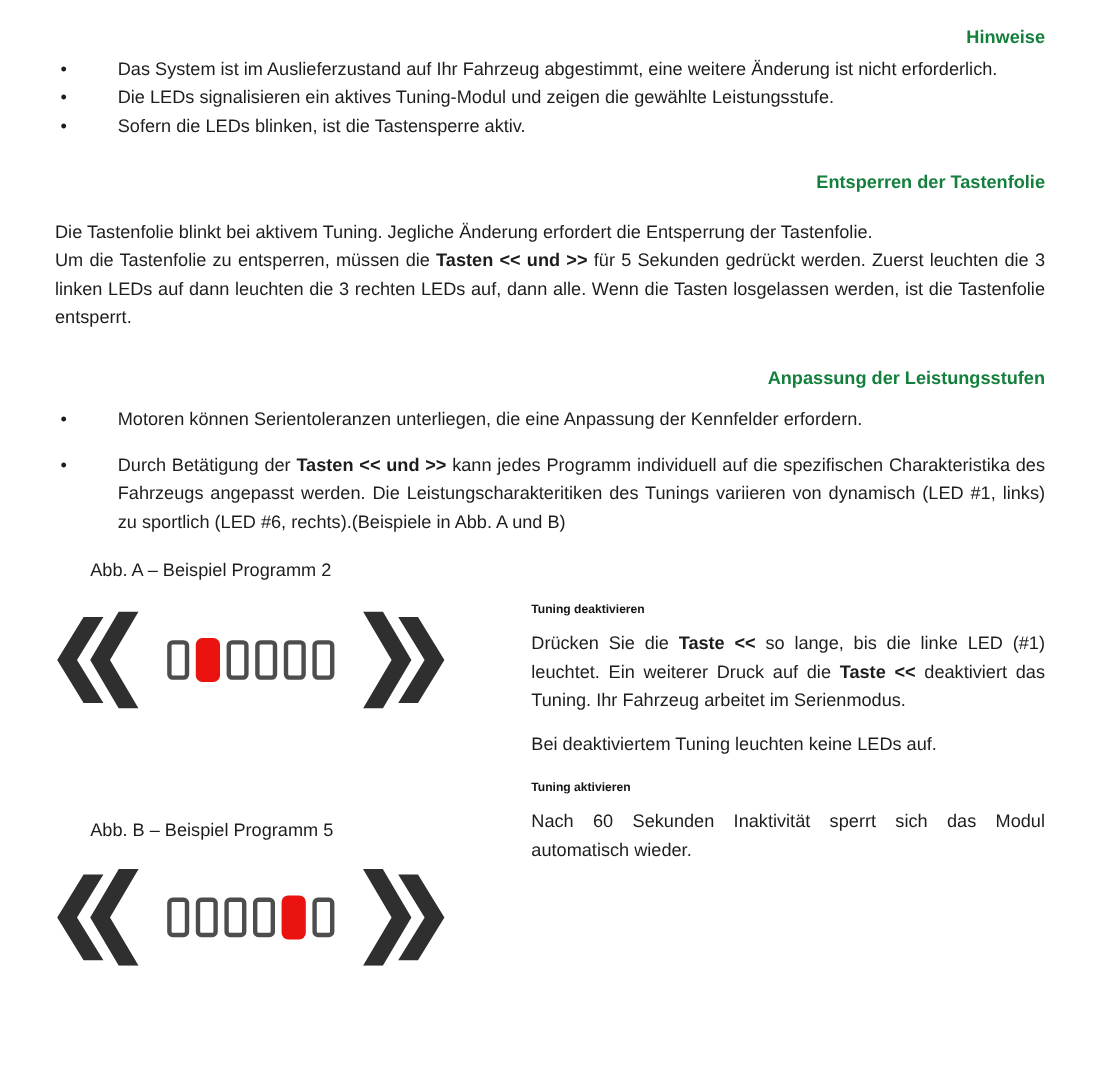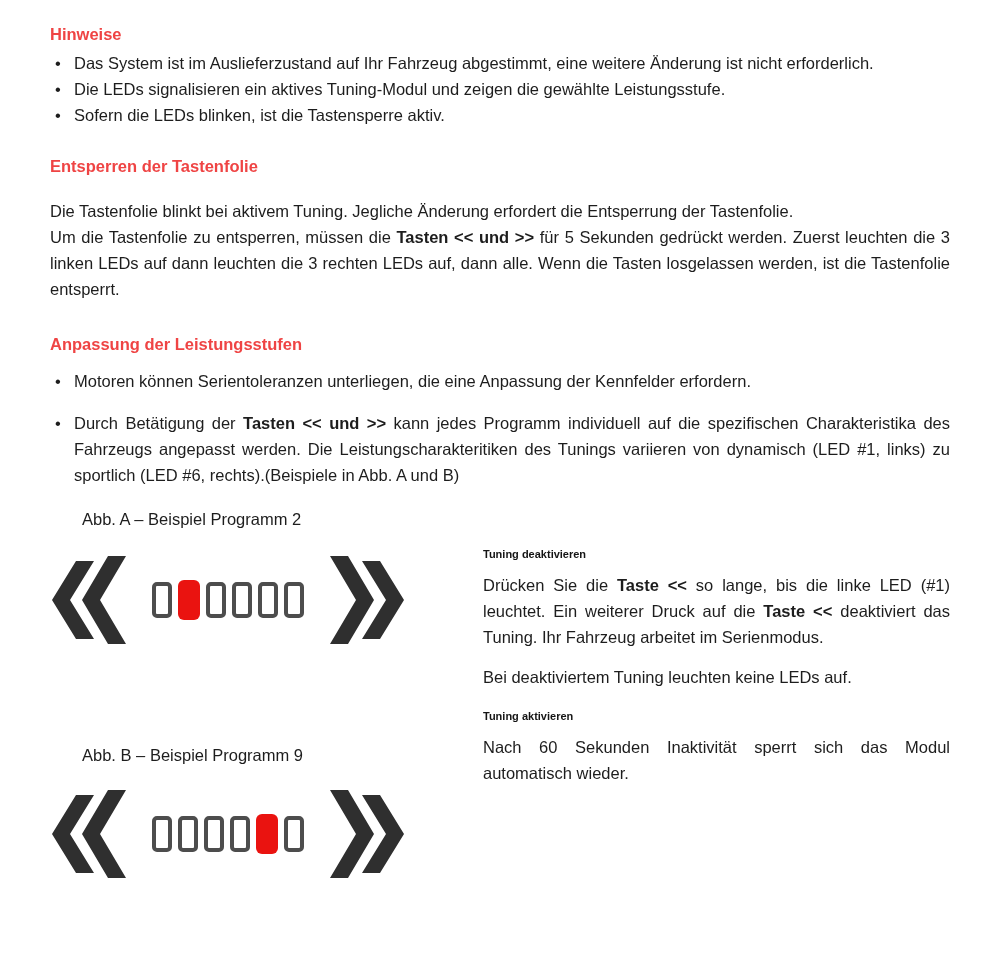--- a/index.html
+++ b/index.html
@@ -1,22 +1,22 @@
 <!DOCTYPE html>
 <html style="--chevron: #2f2f2f; --led_outline: #4d4d4d; --red: #ea1310; --text: #1d1d1d;"><head>
 <meta charset="utf-8">
 <style>
   html,body{margin:0;padding:0;width:1000px;height:975px;background:#fff;overflow:hidden;}
   body{font-family:"Liberation Sans",sans-serif;color:#1d1d1d;}
   .page{padding:24px 50px 0 50px;font-size:16.5px;line-height:26px;}
-  .h{font-weight:bold;font-size:16.5px;line-height:20px;color:#ef4444;}
+  .h{font-weight:bold;font-size:16.5px;line-height:20px;color:#15803d;text-align:right;}
   .h-hinweise{margin:0 0 6px 0;}
   .h-entsperren{margin:28px 0 22px 0;}
   .h-anpassung{margin:32px 0 14px 0;}
-  .just{text-align:justify;}
+  .just{text-align:justify;margin-left:33px;}
   .bullet{display:flex;}
   .marker{flex:0 0 24px;width:24px;padding-left:5px;box-sizing:border-box;}
   .btext{flex:1;}
   .mt16{margin-top:16px;}
   .para{margin:0;}
   .twocol{display:flex;margin-top:20px;}
   .leftcol{flex:0 0 425px;width:425px;}
   .rightcol{flex:1;padding-top:36px;padding-left:8px;}
   .caption{line-height:22px;margin-left:32px;}
   .caption-b{margin-top:100px;}
@@ -89,21 +89,21 @@
             <div class="led"></div>
             <div class="led"></div>
             <div class="led"></div>
           </div>
         <svg class="chev" viewBox="0 0 78 88" aria-hidden="true">
           <polygon points="20,0 2,0 28,44 2,88 20,88 46,44"></polygon>
           <polygon points="52,5 34,5 58,44 34,83 52,83 76,44"></polygon>
         </svg>
       </div>
 
-      <div class="caption caption-b">Abb. B – Beispiel Programm 9</div>
+      <div class="caption caption-b">Abb. B – Beispiel Programm 5</div>
       <div class="figure figure-b">
         <svg class="chev" viewBox="0 0 78 88" aria-hidden="true">
           <polygon points="26,5 44,5 20,44 44,83 26,83 2,44"></polygon>
           <polygon points="58,0 76,0 50,44 76,88 58,88 32,44"></polygon>
         </svg>
         <div class="leds">
             <div class="led"></div>
             <div class="led"></div>
             <div class="led"></div>
             <div class="led"></div>

